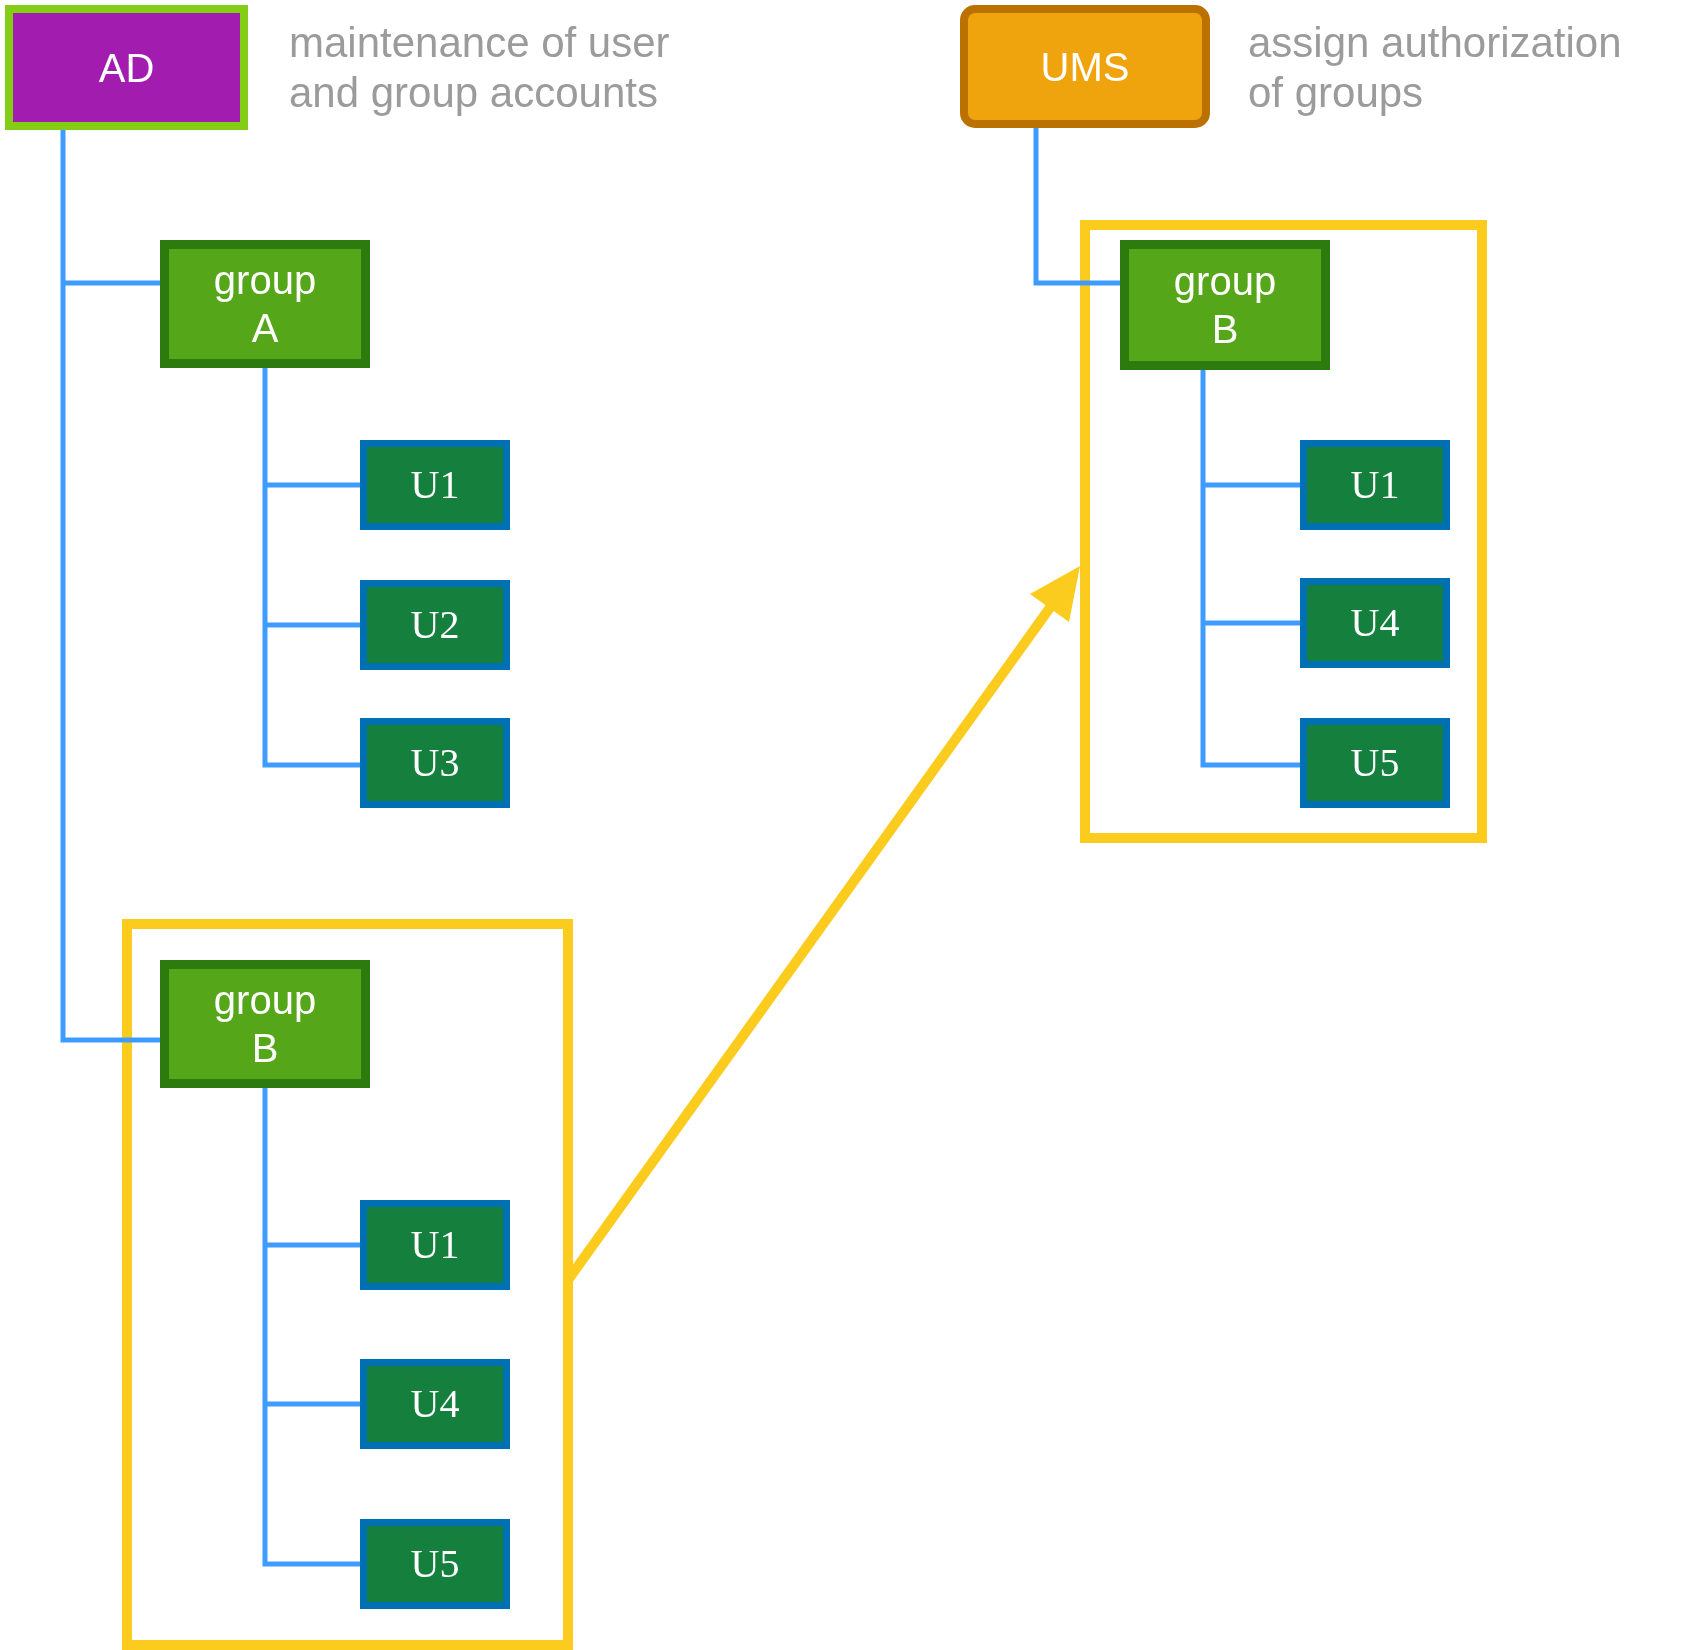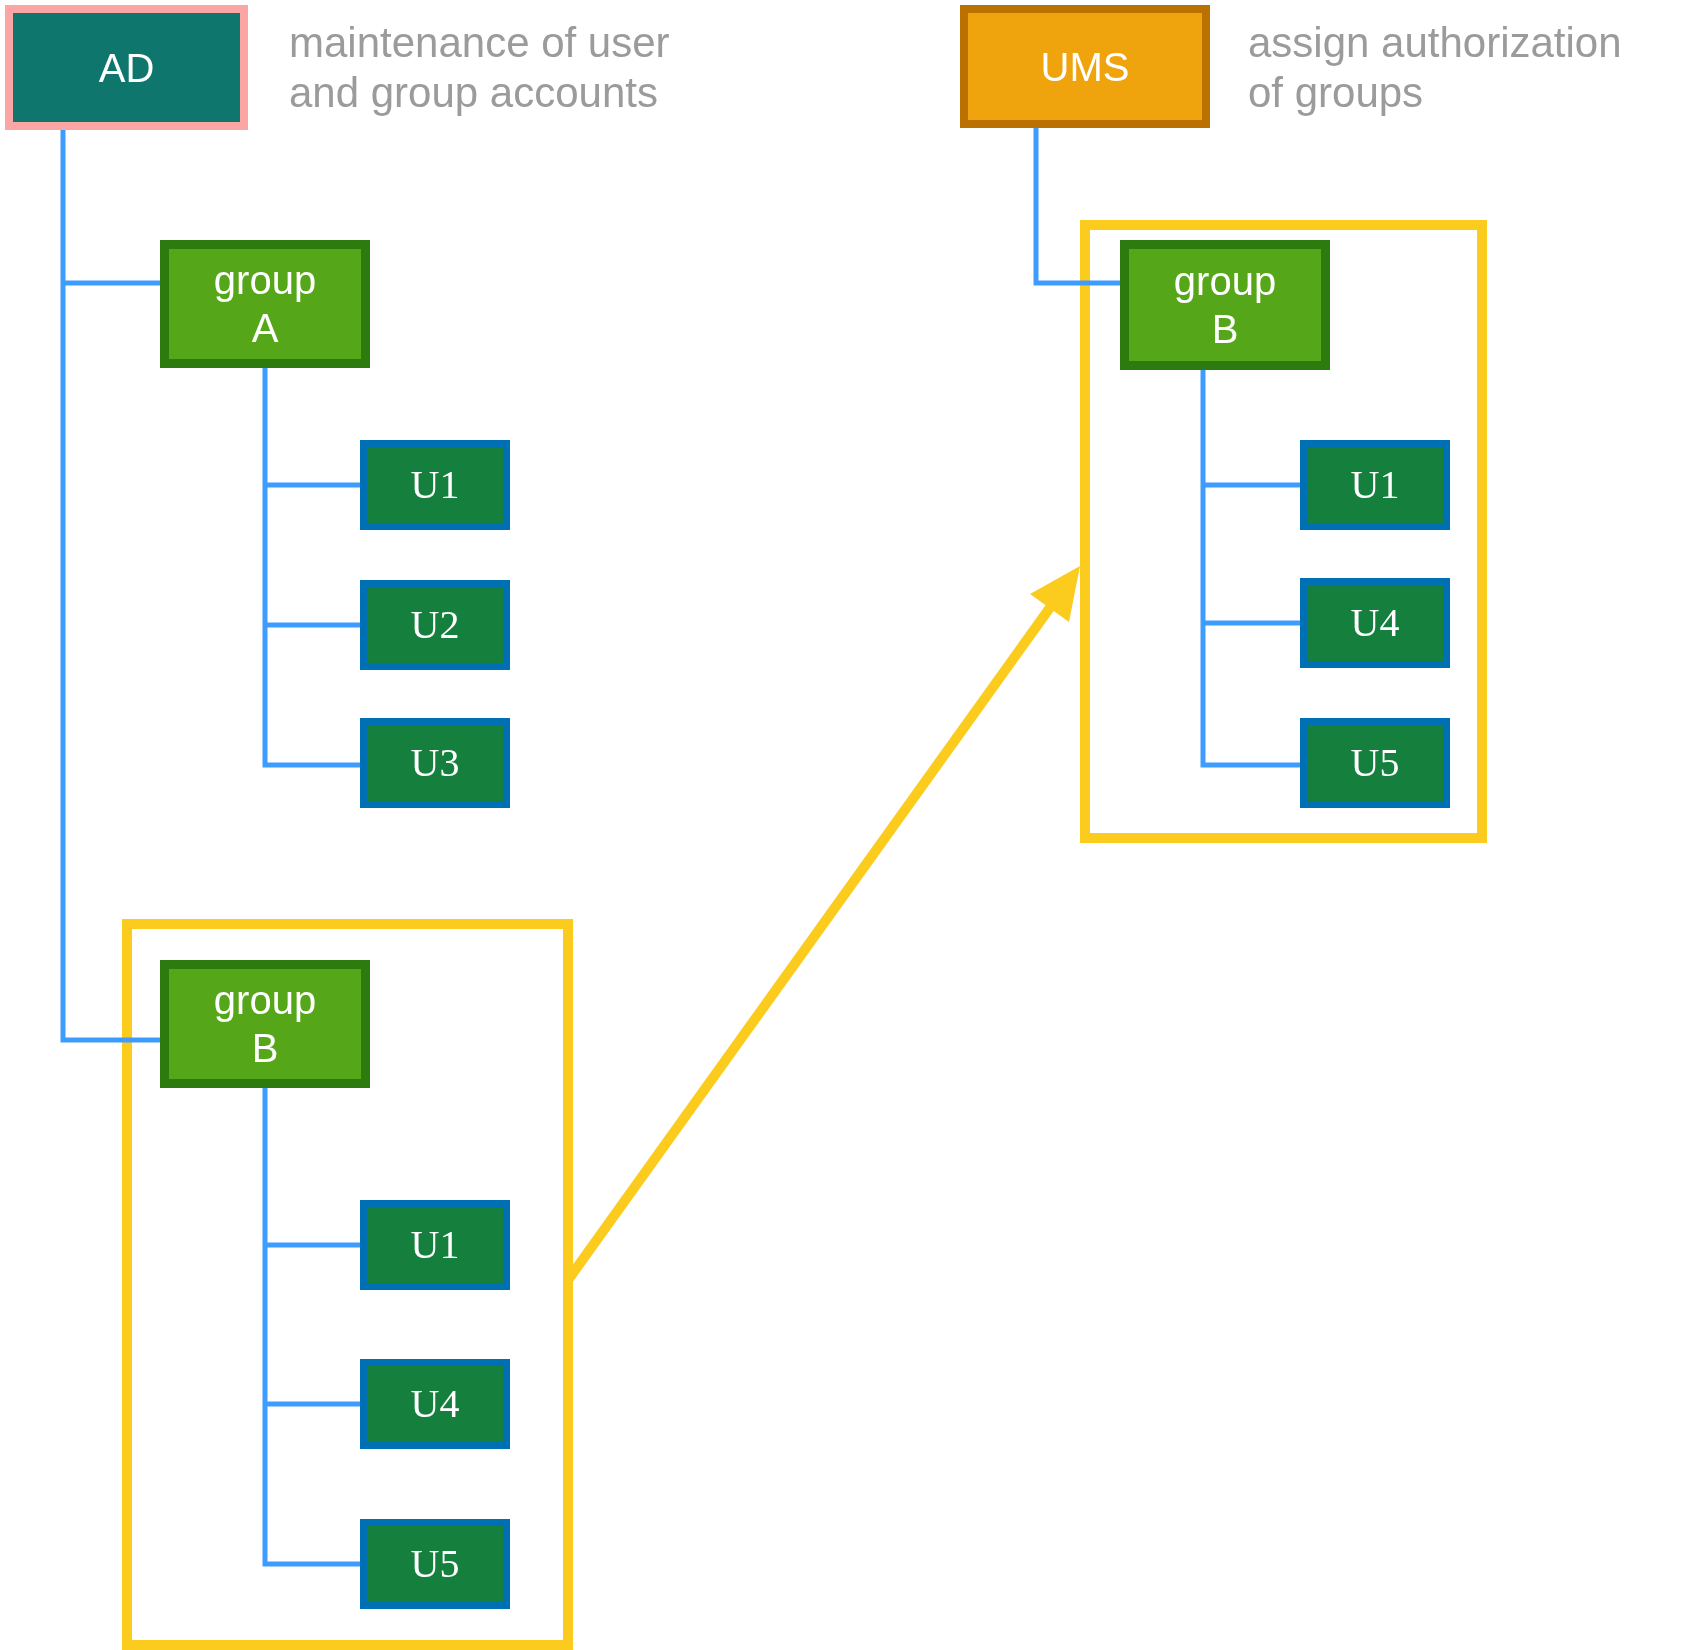--- a/index.html
+++ b/index.html
@@ -19,22 +19,22 @@
     justify-content: center;
     color: #ffffff;
     text-align: center;
   }
   .node .lbl {
     white-space: pre-line;
     font-size: 40px;
     line-height: 48px;
   }
   .sys-red {
-    background: #0f766e;
-    border: 8px solid #fca5a5;
+    background: #a21caf;
+    border: 8px solid #84cc16;
   }
   .sys-orange {
     background: #efa30c;
     border: 8px solid #ba7100;
   }
   .grp {
     background: #56a619;
     border: 9px solid #2d7a0f;
     text-align: center;
   }
@@ -91,21 +91,21 @@
     </g>
     <g>
       <path d="M568 1280 L1054 602" stroke="#fbcc1e" stroke-width="10" fill="none"></path>
       <polygon points="1080,566 1069,622 1030,594" fill="#fbcc1e"></polygon>
     </g>
   </svg>
 
   <div class="node sys-red" style="left:5px; top:5px; width:243px; height:125px;">
     <span class="lbl">AD</span>
   </div>
-  <div class="node sys-orange" style="left:960px; top:5px; width:250px; height:123px;">
+  <div class="node sys-orange" style="left:960px; top:5px; width:250px; height:123px;border-radius:15px;">
     <span class="lbl">UMS</span>
   </div>
 
   <div class="note" style="left:1248px; top:18px;">assign authorization
 of groups</div>
   <div class="note" style="left:289px; top:18px;">maintenance of user
 and group accounts</div>
 
   <div class="node grp" style="left:160px; top:240px; width:210px; height:128px;">
     <span class="lbl">group

